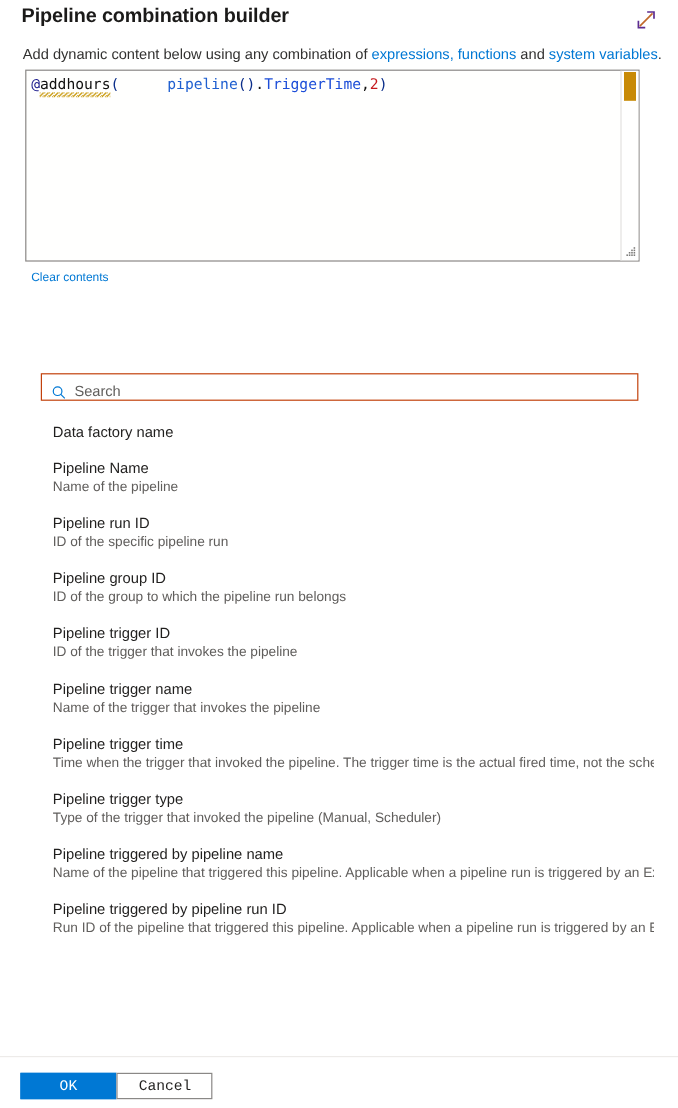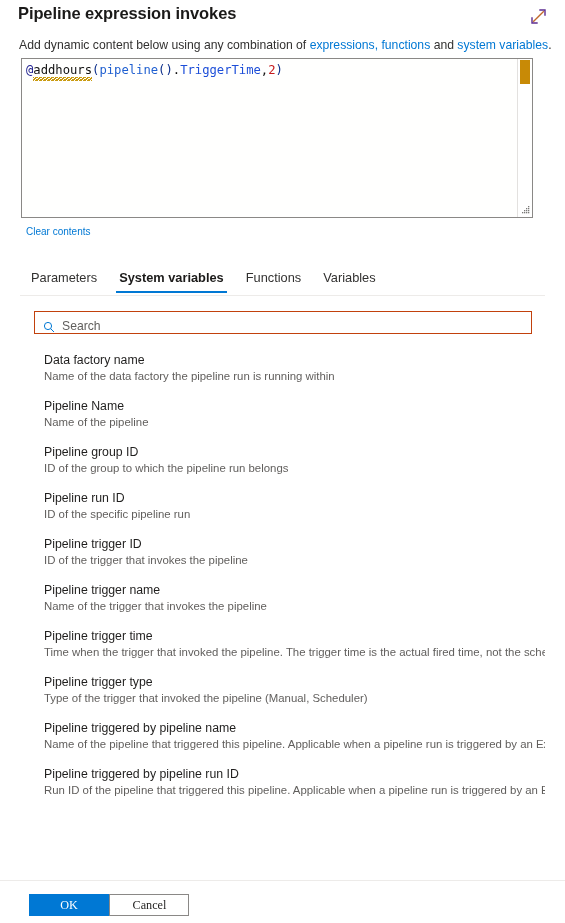--- a/index.html
+++ b/index.html
@@ -73,21 +73,21 @@
     right: 22px;
     font-family: "DejaVu Sans Mono", monospace;
     font-size: 12.2px;
     line-height: 17px;
     white-space: pre;
     color: #000000;
   }
   .tok-at       { color: #1a1a8c; }
   .tok-func     { color: #111111; position: relative; }
   .tok-paren    { color: #0b2e8a; }
-  .tok-builtin  { color: #1f5fd0; }
+  .tok-builtin  { color: #1f5fd0; margin-left: 40px; }
   .tok-dot      { color: #111111; }
   .tok-prop     { color: #1d4ed8; }
   .tok-comma    { color: #111111; }
   .tok-num      { color: #c5191d; }
 
   
   .squiggle {
     position: absolute;
     left: 0; right: 0; bottom: -4px;
     height: 4px;
@@ -220,26 +220,25 @@
     left: 0; bottom: 0;
     width: 565px;
     height: 43px;
     border-top: 1px solid #edebe9;
     background: #ffffff;
   }
   .btn {
     position: absolute;
     top: 13px;
     height: 22px;
-    font-family: Liberation Serif, serif;
+    font-family: Liberation Mono, monospace;
     font-size: 12.2px;
     cursor: pointer;
     padding: 0 10px;
     line-height: 20px;
-    margin-left: 12px;
   }
   .btn-primary {
     left: 17px;
     width: 80px;
     background: #0078d4;
     border: 1px solid #0078d4;
     color: #ffffff;
   }
   .btn-secondary {
     left: 97px;
@@ -249,21 +248,21 @@
     color: #201f1e;
     padding-left: 11px;
   }
 </style>
 </head>
 <body>
 
 <div id="panel">
 
   <div class="header">
-    <div class="title">Pipeline expression invokes</div>
+    <div class="title">Pipeline combination builder</div>
 
     <button class="expand-btn" title="Expand">
       <svg width="17" height="17" viewBox="0 0 17 17" aria-hidden="true">
         <path d="M10 2 L15 2 L15 7" fill="none" stroke="#5c2d91" stroke-width="1.4" stroke-linecap="square"></path>
         <path d="M7 15 L2 15 L2 10" fill="none" stroke="#5c2d91" stroke-width="1.4" stroke-linecap="square"></path>
         <line x1="3.2" y1="13.8" x2="13.8" y2="3.2" stroke="#c0682a" stroke-width="1.4"></line>
       </svg>
     </button>
 
     <div class="subtitle"><span>Add dynamic content below using any combination of </span><a href="#">expressions, functions</a><span> and </span><a href="#">system variables</a><span>.</span></div>
@@ -287,53 +286,46 @@
         <rect x="2" y="7" width="1.3" height="1.3"></rect>
         <rect x="4" y="7" width="1.3" height="1.3"></rect>
         <rect x="6" y="7" width="1.3" height="1.3"></rect>
         <rect x="8" y="7" width="1.3" height="1.3"></rect>
       </g>
     </svg>
   </div>
 
   <a class="clear-link" href="#">Clear contents</a>
 
-  <div class="tabbar">
-    <button class="tab">Parameters</button>
-    <button class="tab active">System variables</button>
-    <button class="tab">Functions</button>
-    <button class="tab">Variables</button>
-  </div>
 
   <div class="search-box">
     <span class="search-icon">
       <svg width="12" height="12" viewBox="0 0 12 12" aria-hidden="true">
         <circle cx="5" cy="5" r="3.6" fill="none" stroke="#0078d4" stroke-width="1"></circle>
         <line x1="7.7" y1="7.7" x2="11" y2="11" stroke="#0078d4" stroke-width="1"></line>
       </svg>
     </span>
     <input class="search-input" type="text" placeholder="Search" style="">
   </div>
 
   <div class="list">
     <div class="list-item">
       <div class="item-name">Data factory name</div>
-      <div class="item-desc">Name of the data factory the pipeline run is running within</div>
     </div>
     <div class="list-item">
       <div class="item-name">Pipeline Name</div>
       <div class="item-desc">Name of the pipeline</div>
     </div>
     <div class="list-item">
+      <div class="item-name">Pipeline run ID</div>
+      <div class="item-desc">ID of the specific pipeline run</div>
+    </div>
+    <div class="list-item">
       <div class="item-name">Pipeline group ID</div>
       <div class="item-desc">ID of the group to which the pipeline run belongs</div>
-    </div>
-    <div class="list-item">
-      <div class="item-name">Pipeline run ID</div>
-      <div class="item-desc">ID of the specific pipeline run</div>
     </div>
     <div class="list-item">
       <div class="item-name">Pipeline trigger ID</div>
       <div class="item-desc">ID of the trigger that invokes the pipeline</div>
     </div>
     <div class="list-item">
       <div class="item-name">Pipeline trigger name</div>
       <div class="item-desc">Name of the trigger that invokes the pipeline</div>
     </div>
     <div class="list-item">

